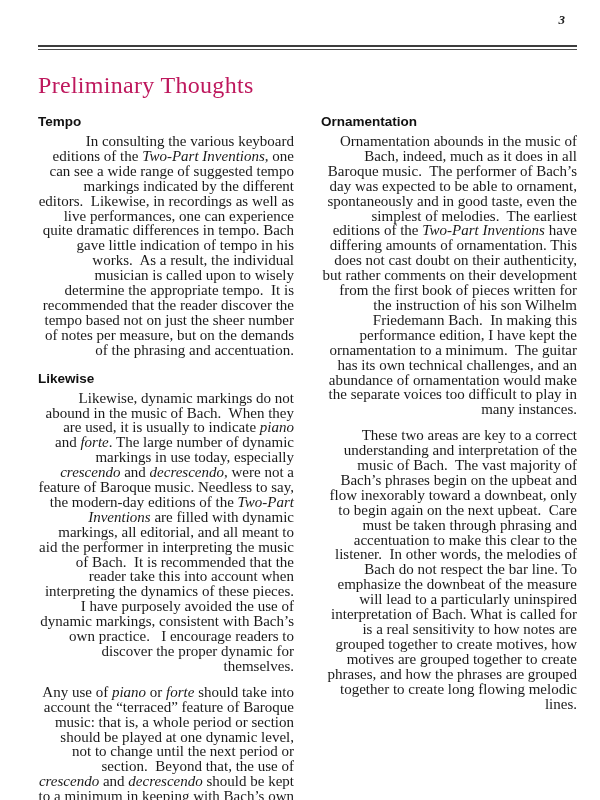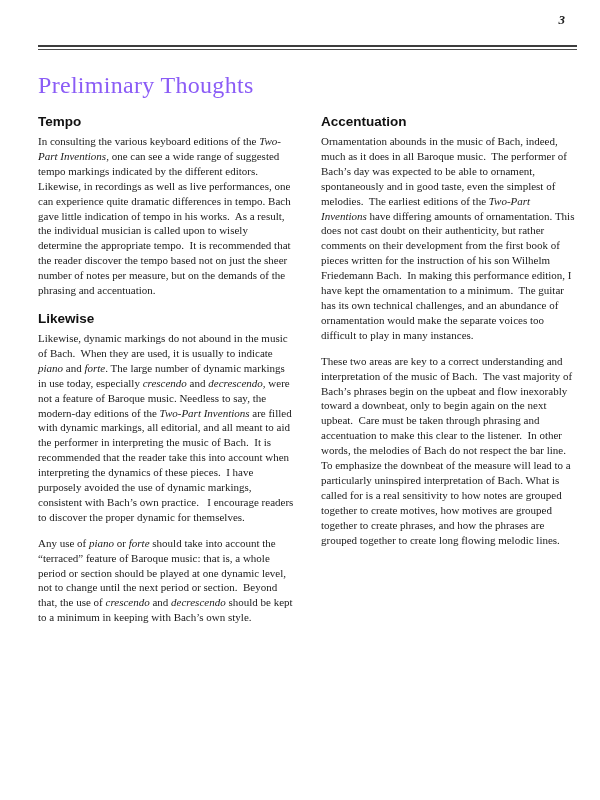--- a/index.html
+++ b/index.html
@@ -34,45 +34,45 @@
   }
   .double-rule .rule-thick { height: 2px; background: #3d3d3d; }
   .double-rule .rule-gap   { height: 2px; background: transparent; }
   .double-rule .rule-thin  { height: 1px; background: #4a4a4a; }
   .page-title {
     margin-top: 21px;
     font-family: "Liberation Serif", serif;
     font-weight: normal;
     font-size: 24px;
     letter-spacing: 0.3px;
-    color: #8b5cf6;
+    color: #be185d;
     line-height: 28px;
   }
   .columns {
     display: flex;
     gap: 27px;
     margin-top: 2px;
   }
   .col { flex: 1 1 0; min-width: 0; }
   .section-heading {
     font-family: "Liberation Sans", sans-serif;
     font-weight: bold;
     font-size: 13.5px;
     color: #111111;
     margin-top: 12px;
     margin-bottom: 4px;
     line-height: 17px;
   }
   .para {
-    font-size: 11px;
+    font-size: 15px;
     line-height: 14.9px;
     color: #1a1a1a;
     white-space: pre-wrap;
     margin-bottom: 11px;
-    text-align: left;
+    text-align: right;
   }
   .para i { font-style: italic; }
 </style>
 </head>
 <body>
 
 <div class="page">
   <div class="content">
 
     <div class="page-number">3</div>
@@ -94,21 +94,21 @@
         </section>
         <section>
           <h2 class="section-heading">Likewise</h2>
           <p class="para"><span>Likewise, dynamic markings do not abound in the music of Bach.  When they are used, it is usually to indicate </span><i>piano</i><span> and </span><i>forte</i><span>. The large number of dynamic markings in use today, especially </span><i>crescendo</i><span> and </span><i>decrescendo</i><span>, were not a feature of Baroque music. Needless to say, the modern-day editions of the </span><i>Two-Part Inventions</i><span> are filled with dynamic markings, all editorial, and all meant to aid the performer in interpreting the music of Bach.  It is recommended that the reader take this into account when interpreting the dynamics of these pieces.  I have purposely avoided the use of dynamic markings, consistent with Bach’s own practice.   I encourage readers to discover the proper dynamic for themselves.</span></p>
           <p class="para"><span>Any use of </span><i>piano</i><span> or </span><i>forte</i><span> should take into account the “terraced” feature of Baroque music: that is, a whole period or section should be played at one dynamic level, not to change until the next period or section.  Beyond that, the use of </span><i>crescendo</i><span> and </span><i>decrescendo</i><span> should be kept to a minimum in keeping with Bach’s own style.</span></p>
         </section>
       </div>
 
       <div class="col">
         <section>
-          <h2 class="section-heading">Accentuation</h2>
+          <h2 class="section-heading">Ornamentation</h2>
           <p class="para"><span>Ornamentation abounds in the music of Bach, indeed, much as it does in all Baroque music.  The performer of Bach’s day was expected to be able to ornament, spontaneously and in good taste, even the simplest of melodies.  The earliest editions of the </span><i>Two-Part Inventions</i><span> have differing amounts of ornamentation. This does not cast doubt on their authenticity, but rather comments on their development from the first book of pieces written for the instruction of his son Wilhelm Friedemann Bach.  In making this performance edition, I have kept the ornamentation to a minimum.  The guitar has its own technical challenges, and an abundance of ornamentation would make the separate voices too difficult to play in many instances.</span></p>
         </section>
         <section>
           <p class="para"><span>These two areas are key to a correct understanding and interpretation of the music of Bach.  The vast majority of Bach’s phrases begin on the upbeat and flow inexorably toward a downbeat, only to begin again on the next upbeat.  Care must be taken through phrasing and accentuation to make this clear to the listener.  In other words, the melodies of Bach do not respect the bar line. To emphasize the downbeat of the measure will lead to a particularly uninspired interpretation of Bach. What is called for is a real sensitivity to how notes are grouped together to create motives, how motives are grouped together to create phrases, and how the phrases are grouped together to create long flowing melodic lines.</span></p>
         </section>
       </div>
 
     </div>
   </div>
 </div>

